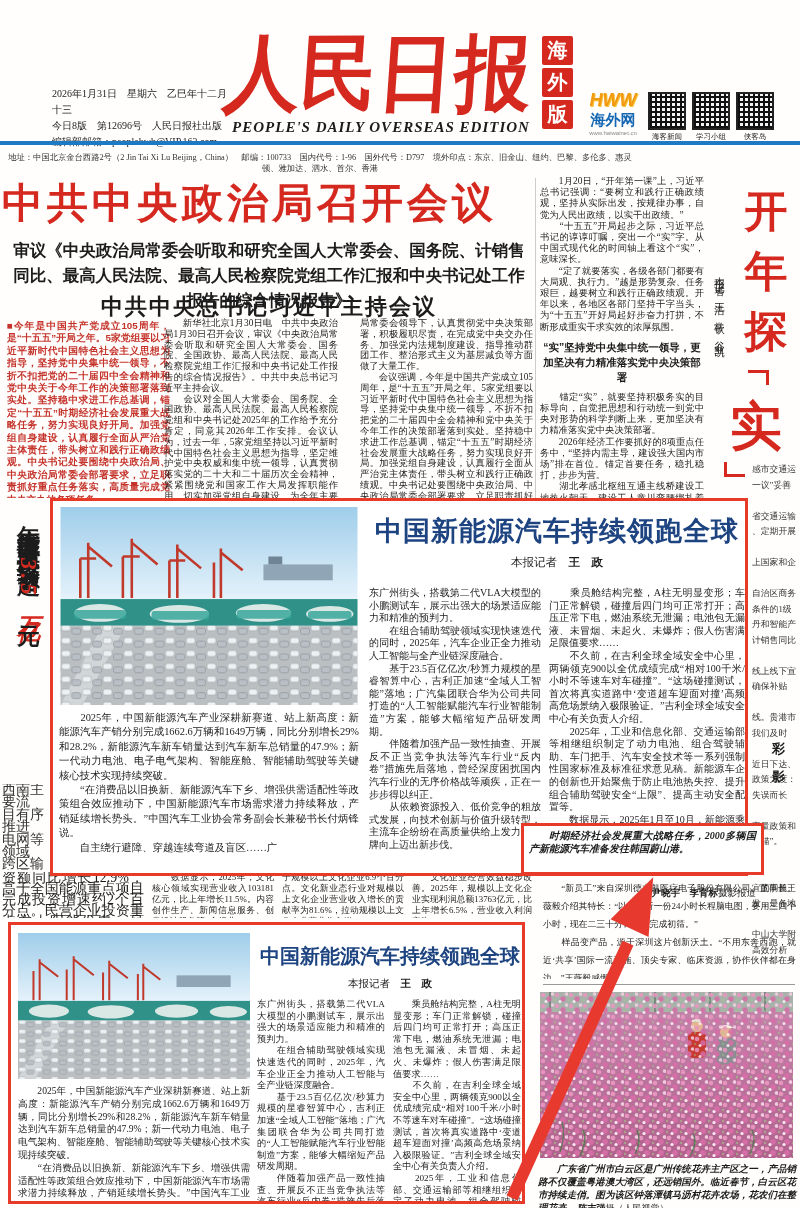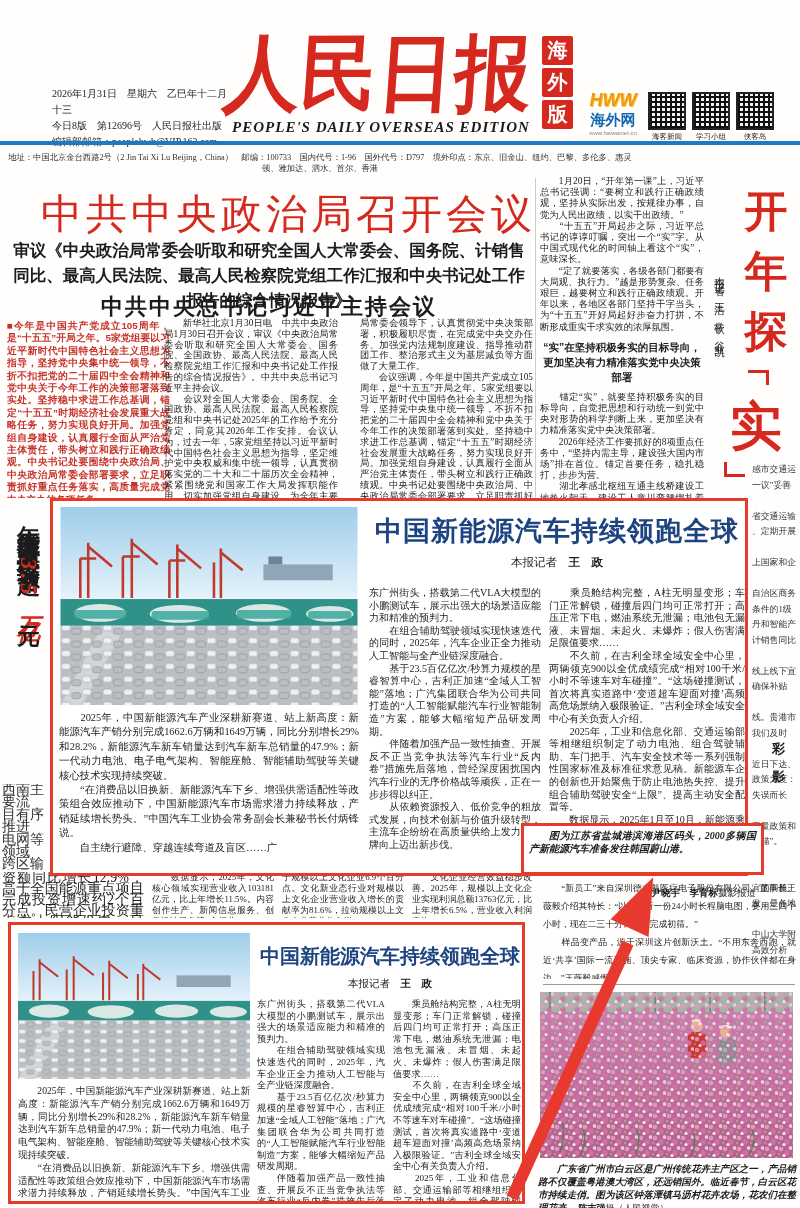--- a/index.html
+++ b/index.html
@@ -66,42 +66,42 @@
     <div style="text-align:center;">
       <div class="qr"></div>
       <div class="serif" style="font-size:7.5px;margin-top:2px;">侠客岛</div>
     </div>
   </div>
 
   <div class="abs" style="left:0;top:141px;width:800px;height:4px;background:#1b79c6;"></div>
 
   <div class="abs serif" style="left:0;top:152px;width:640px;text-align:center;font-size:8.3px;color:#333;">地址：中国北京金台西路2号（2 Jin Tai Xi Lu Beijing，China）　邮编：100733　国内代号：1-96　国外代号：D797　境外印点：东京、旧金山、纽约、巴黎、多伦多、惠灵顿、雅加达、泗水、首尔、香港</div>
 
-  <div class="abs red serif" style="left:2px;top:187px;width:534px;text-align:right;font-size:41px;font-weight:normal;letter-spacing:4px;white-space:nowrap;">中共中央政治局召开会议</div>
+  <div class="abs red serif" style="left:2px;top:176px;width:534px;text-align:left;font-size:41px;font-weight:bold;letter-spacing:4px;white-space:nowrap;">中共中央政治局召开会议</div>
 
   <div class="abs sans" style="left:8px;top:238px;width:522px;text-align:center;font-size:16.5px;font-weight:bold;line-height:25px;">审议《中央政治局常委会听取和研究全国人大常委会、国务院、计销售同比、最高人民法院、最高人民检察院党组工作汇报和中央书记处工作报告的综合情况报告》</div>
 
   <div class="abs sans" style="left:8px;top:292px;width:522px;text-align:center;font-size:22px;font-weight:bold;letter-spacing:2px;">中共中央总书记习近平主持会议</div>
 
   <div class="abs sans just clip" style="left:7px;top:320px;width:163px;height:178px;font-size:9.8px;line-height:12.4px;font-weight:bold;color:#c5342c;">■今年是中国共产党成立105周年，是“十五五”开局之年。5家党组要以习近平新时代中国特色社会主义思想为指导，坚持党中央集中统一领导，不折不扣把党的二十届四中全会精神和党中央关于今年工作的决策部署落到实处。坚持稳中求进工作总基调，锚定“十五五”时期经济社会发展重大战略任务，努力实现良好开局。加强党组自身建设，认真履行全面从严治党主体责任，带头树立和践行正确政绩观。中央书记处要围绕中央政治局、中央政治局常委会部署要求，立足职责抓好重点任务落实，高质量完成党中央交办的各项任务</div>
 
   <div class="abs just clip pre bodytxt" style="left:164px;top:318px;width:174px;height:182px;">　　新华社北京1月30日电　中共中央政治局1月30日召开会议，审议《中央政治局常委会听取和研究全国人大常委会、国务院、全国政协、最高人民法院、最高人民检察院党组工作汇报和中央书记处工作报告的综合情况报告》。中共中央总书记习近平主持会议。
 　　会议对全国人大常委会、国务院、全国政协、最高人民法院、最高人民检察院党组和中央书记处2025年的工作给予充分肯定，同意其2026年工作安排。会议认为，过去一年，5家党组坚持以习近平新时代中国特色社会主义思想为指导，坚定维护党中央权威和集中统一领导，认真贯彻落实党的二十大和二十届历次全会精神，紧紧围绕党和国家工作大局发挥职能作用，切实加强党组自身建设，为全年主要目标任务顺利完成、“十四五”圆满收官作出积极贡献。中央书记处在中央政治局、中央政治</div>
 
   <div class="abs just clip pre bodytxt" style="left:360px;top:318px;width:173px;height:182px;">局常委会领导下，认真贯彻党中央决策部署，积极履职尽责，在完成党中央交办任务、加强党内法规制度建设、指导推动群团工作、整治形式主义为基层减负等方面做了大量工作。
 　　会议强调，今年是中国共产党成立105周年，是“十五五”开局之年。5家党组要以习近平新时代中国特色社会主义思想为指导，坚持党中央集中统一领导，不折不扣把党的二十届四中全会精神和党中央关于今年工作的决策部署落到实处。坚持稳中求进工作总基调，锚定“十五五”时期经济社会发展重大战略任务，努力实现良好开局。加强党组自身建设，认真履行全面从严治党主体责任，带头树立和践行正确政绩观。中央书记处要围绕中央政治局、中央政治局常委会部署要求，立足职责抓好重点任务落实，高质量完成党中央交办的各项任务。
 　　会议还研究了其他事项。</div>
 
   <div class="abs" style="left:535px;top:178px;width:1px;height:320px;background:#ccc;"></div>
 
   <div class="abs just clip" style="left:540px;top:176px;width:164px;height:322px;">
     <div class="pre just" style="font-size:9.3px;line-height:11.2px;">　　1月20日，“开年第一课”上，习近平总书记强调：“要树立和践行正确政绩观，坚持从实际出发，按规律办事，自觉为人民出政绩，以实干出政绩。”
 　　“十五五”开局起步之际，习近平总书记的谆谆叮嘱，突出一个“实”字。从中国式现代化的时间轴上看这个“实”，意味深长。
 　　“定了就要落实，各级各部门都要有大局观、执行力。”越是形势复杂、任务艰巨，越要树立和践行正确政绩观。开年以来，各地区各部门坚持干字当头，为“十五五”开好局起好步奋力打拼，不断形成重实干求实效的浓厚氛围。</div>
-    <div class="sans" style="font-size:10.5px;font-weight:bold;text-align:center;margin:7px 0;line-height:15px;">“实”在坚持积极务实的目标导向，更加坚决有力精准落实党中央决策部署</div>
+    <div class="sans" style="font-size:10.5px;font-weight:bold;text-align:center;margin:7px 0;line-height:15px;">“实”坚持党中央集中统一领导，更加坚决有力精准落实党中央决策部署</div>
     <div class="pre just" style="font-size:9.3px;line-height:11.2px;">　　锚定“实”，就要坚持积极务实的目标导向，自觉把思想和行动统一到党中央对形势的科学判断上来，更加坚决有力精准落实党中央决策部署。
 　　2026年经济工作要抓好的8项重点任务中，“坚持内需主导，建设强大国内市场”排在首位。锚定首要任务，稳扎稳打，步步为营。
 　　湖北孝感北枢纽互通主线桥建设工地热火朝天。建设工人童川弯腰绑扎着钢筋，“目标是在春节前把桥面铺装完，大家都憋足了劲。”
 　　童川参建的是“两重”项目——武汉都市圈环线高速公路孝感北段。开工以来，项目已完成桩基、系梁、墩柱等关键节点建设。
 　　作为湖北交投高路公司孝感项目建设指挥部党总支书记，金明盯进度、忙调度，心里始终揣着张时间表——“争取2027年建成通车”。
 　　“数智高路”智慧平台上，人机巡检、人工智能风险识别、智能塔吊等新技术集成应用，“大数据当幕后指挥，优化调度，人歇机不停，环节不停转。”金明说。</div>
   </div>
 
   <div class="abs vert serif" style="left:712px;top:268px;height:210px;font-size:10.5px;letter-spacing:3px;color:#222;">本报记者　王浩　常钦　谷业凯</div>
 
@@ -225,21 +225,21 @@
     <div class="abs just clip pre ftxt" style="left:496px;top:86px;width:196px;height:282px;">　　乘员舱结构完整，A柱无明显变形；车门正常解锁，碰撞后四门均可正常打开；高压正常下电，燃油系统无泄漏；电池包无漏液、未冒烟、未起火、未爆炸；假人伤害满足限值要求……
 　　不久前，在吉利全球全域安全中心里，两辆领克900以全优成绩完成“相对100千米/小时不等速车对车碰撞”。“这场碰撞测试，首次将真实道路中‘变道超车迎面对撞’高频高危场景纳入极限验证。”吉利全球全域安全中心有关负责人介绍。
 　　2025年，工业和信息化部、交通运输部等相继组织制定了动力电池、组合驾驶辅助、车门把手、汽车安全技术等一系列强制性国家标准及标准征求意见稿。新能源车企的创新也开始聚焦于防止电池热失控、提升组合辅助驾驶安全“上限”、提高主动安全配置等。
 　　数据显示，2025年1月至10月，新能源乘用车市场自动紧急刹停系统装车率已达72.1%。</div>
     <div class="abs just clip pre ftxt" style="left:6px;top:210px;width:300px;height:160px;font-size:10.4px;line-height:14.4px;">　　2025年，中国新能源汽车产业深耕新赛道、站上新高度：新能源汽车产销分别完成1662.6万辆和1649万辆，同比分别增长29%和28.2%，新能源汽车新车销量达到汽车新车总销量的47.9%；新一代动力电池、电子电气架构、智能座舱、智能辅助驾驶等关键核心技术实现持续突破。
 　　“在消费品以旧换新、新能源汽车下乡、增强供需适配性等政策组合效应推动下，中国新能源汽车市场需求潜力持续释放，产销延续增长势头。”中国汽车工业协会常务副会长兼秘书长付炳锋说。
 　　自主绕行避障、穿越连续弯道及盲区……广</div>
   </div>
 
   <div class="abs rbox" style="left:521px;top:823px;width:243px;height:52px;z-index:20;padding:3px 5px;">
-    <div class="capkai just" style="font-size:10px;line-height:13px;text-indent:2em;">图为江苏省盐城港滨海港区码头，2000多辆国产新能源汽车准备发往韩国蔚山港。</div>
+    <div class="capkai just" style="font-size:10px;line-height:13px;text-indent:2em;">时期经济社会发展重大战略任务，2000多辆国产新能源汽车准备发往韩国蔚山港。</div>
     <div style="text-align:right;font-size:10px;line-height:13px;margin-top:31px;">
       <span class="sans" style="font-weight:bold;font-size:9.5px;">尹晓宇　李育标</span><span style="font-size:9.5px;">摄影报道</span>
     </div>
   </div>
 
   <div class="abs rbox clip" style="left:8px;top:922px;width:517px;height:282px;z-index:10;">
     <svg style="position:absolute;left:7px;top:8px;" width="232" height="146" viewBox="0 0 300 200" preserveAspectRatio="none">
       <defs>
         <linearGradient id="sky2" x1="0" y1="0" x2="0" y2="1">
             <stop offset="0" stop-color="#9fcdea"></stop>

